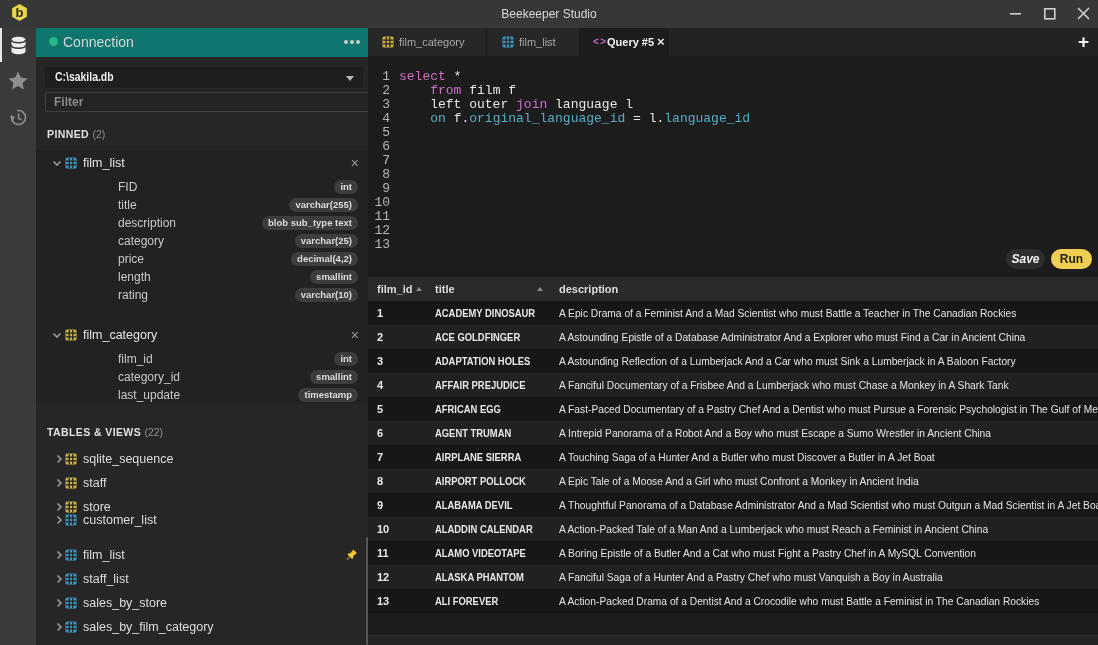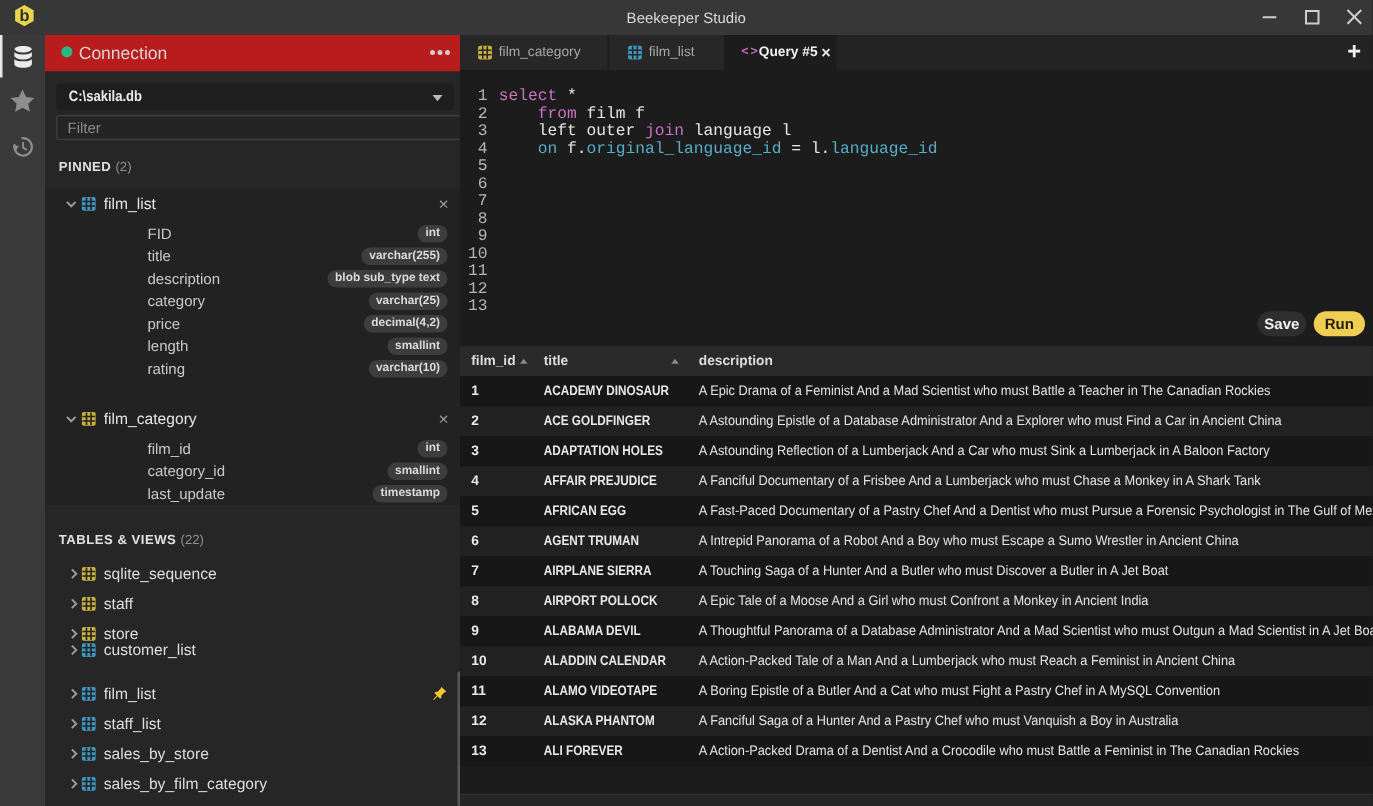--- a/index.html
+++ b/index.html
@@ -10,30 +10,30 @@
 #titlebar { position:absolute; left:0; top:0; width:1098px; height:28px; background:#373737; }
 #titletext { position:absolute; left:0; right:0; top:0; height:28px; line-height:28px;
   text-align:center; color:#d8d8d8; font-size:12px; }
 
 .wc { position:absolute; top:0; height:28px; color:#cfcfcf; }
 
 #rail { position:absolute; left:0; top:28px; width:36px; height:617px; background:#3a3a3a; }
 #railsel { position:absolute; left:0; top:0; width:2px; height:34px; background:#e8e8e8; }
 
 #sidebar { position:absolute; left:36px; top:28px; width:332px; height:617px; background:#262626; }
-#sbheader { position:absolute; left:0; top:0; width:332px; height:29px; background:#b91c1c; }
+#sbheader { position:absolute; left:0; top:0; width:332px; height:29px; background:#0f766e; }
 #conndot { position:absolute; left:13px; top:9px; width:9px; height:9px; border-radius:50%; background:#25b886; }
 #conntxt { position:absolute; left:27px; top:0; height:29px; line-height:29px; color:#d6d6d6; font-size:14px; }
 .mdots { position:absolute; width:4px; height:4px; border-radius:50%; background:#cfcfcf; top:12px; }
 #dbselect { position:absolute; left:9px; top:39px; width:318px; height:21px; background:#1e1e1e; border-radius:2px; }
 #dbselect span { position:absolute; left:10px; top:0; line-height:21px; color:#ececec; font-size:12px; font-weight:bold; transform:scaleX(.87); transform-origin:0 50%; }
 #dbcaret { position:absolute; right:9px; top:9px; width:0; height:0;
   border-left:4px solid transparent; border-right:4px solid transparent; border-top:5px solid #b9b9b9; }
 #filter { position:absolute; left:9px; top:64px; width:367px; height:20px; background:#242424;
-  border:1px solid #404040; border-radius:2px; }
+  border:1px solid #404040; border-radius:2px;font-weight:bold; }
 #filter span { position:absolute; left:8px; top:0; line-height:18px; color:#8b8b8b; font-size:12px; }
 .secthdr { position:absolute; left:11px; height:18px; line-height:18px; font-size:10.5px; color:#e0e0e0;
   font-weight:bold; letter-spacing:.4px; }
 .secthdr b { color:#909090; font-weight:normal; letter-spacing:0; }
 
 .pinblock { position:absolute; left:0; width:332px; background:#222222; }
 .tblhead { position:absolute; left:0; width:332px; height:27px; }
 .tblhead .nm { position:absolute; left:47px; top:0; line-height:27px; color:#e4e4e4; font-size:12.5px; }
 .tblhead .x  { position:absolute; right:9px; top:0; line-height:27px; color:#9a9a9a; font-size:14px; }
 .chev { position:absolute; }
@@ -54,21 +54,21 @@
 #tab3 .tt { color:#f2f2f2; font-weight:bold; }
 #plusbtn { position:absolute; right:9px; top:0; line-height:28px; color:#f0f0f0; font-size:19px; font-weight:bold; }
 
 #editor { position:absolute; left:0; top:28px; width:730px; height:221px; background:#1c1c1c; }
 #gutter { position:absolute; left:0; top:14px; width:22px; text-align:right;
   font-family:"Liberation Mono", monospace; font-size:13px; line-height:14px; color:#b5b5b5; }
 #code { position:absolute; left:31px; top:14px; font-family:"Liberation Mono", monospace;
   font-size:13px; line-height:14px; color:#e6e6e6; white-space:pre; }
 .k { color:#cb71c4; } .c { color:#55aec6; }
 #savebtn { position:absolute; right:53px; top:193px; width:39px; height:20px; background:#2e2e2e;
-  border-radius:10px; color:#f2f2f2; font-size:12px; font-weight:bold; text-align:center; line-height:20px; }
+  border-radius:10px; color:#f2f2f2; font-size:12px; font-weight:bold; text-align:center; line-height:20px;font-style:italic; }
 #runbtn { position:absolute; right:6px; top:193px; width:41px; height:20px; background:#f0ce54;
   border-radius:10px; color:#201d06; font-size:12px; font-weight:bold; text-align:center; line-height:20px; }
 
 #rhead { position:absolute; left:0; top:249px; width:730px; height:24px; background:#2a2a2a; }
 #rhead div { position:absolute; top:0; line-height:24px; font-size:11px; font-weight:bold; color:#dcdcdc; }
 #rhead .sortup { position:absolute; top:10px; width:0; height:0; border-left:3.5px solid transparent;
   border-right:3.5px solid transparent; border-bottom:4.5px solid #8a8a8a; }
 .rrow { position:absolute; left:0; width:730px; height:24px; font-size:11px; color:#e8e8e8; }
 .rrow.odd { background:#171717; } .rrow.even { background:#212121; }
 .rrow .c1 { position:absolute; left:9px; line-height:24px; font-weight:bold; }

